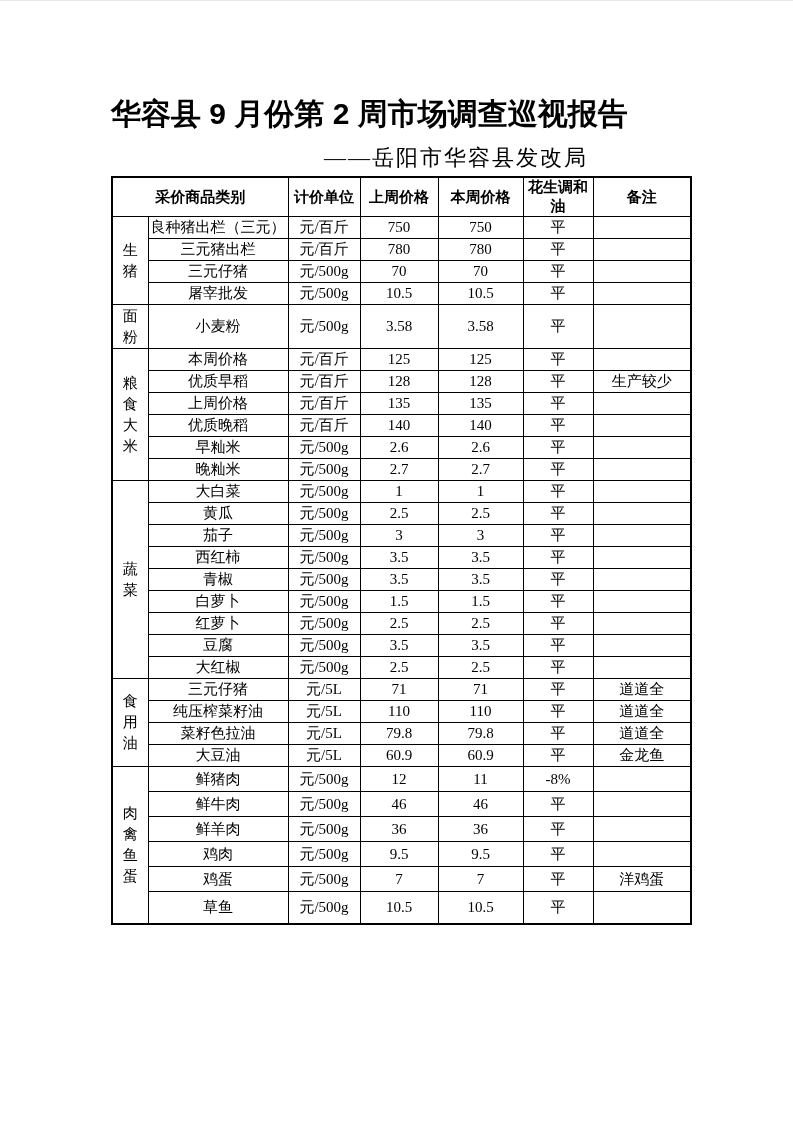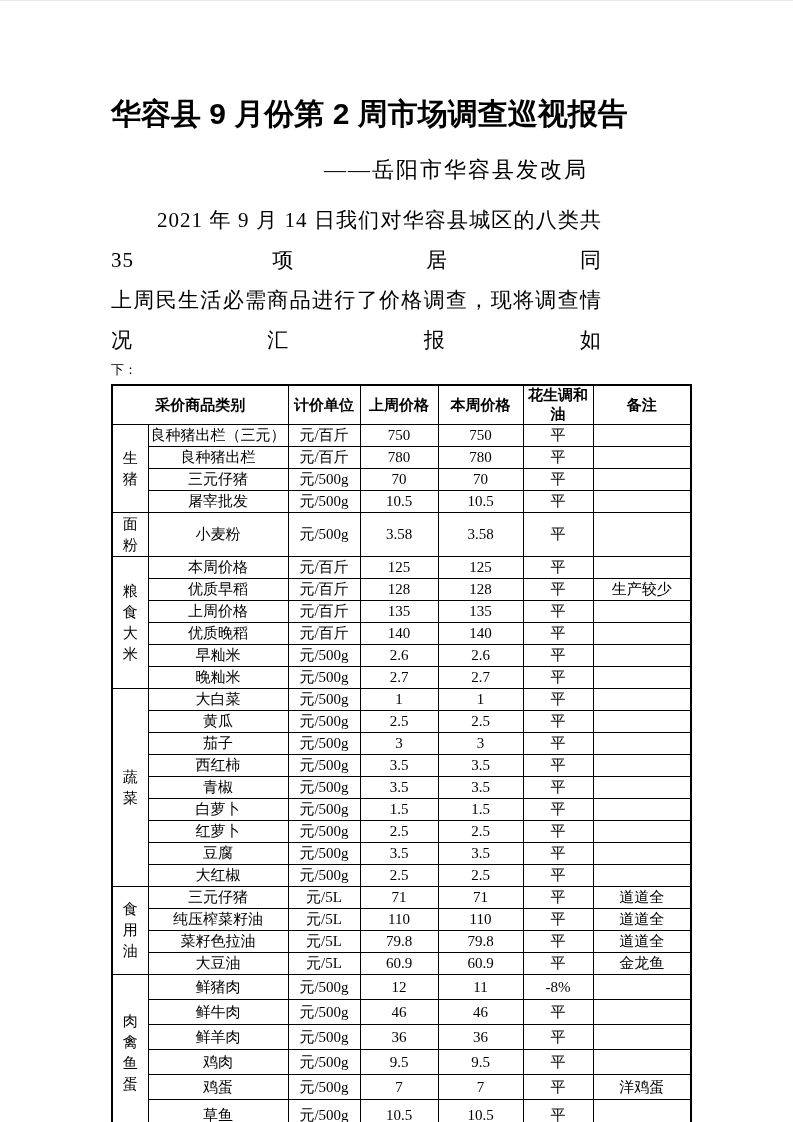--- a/index.html
+++ b/index.html
@@ -22,21 +22,21 @@
     font-weight: bold;
     font-size: 30px;
     line-height: 36px;
     text-align: center;
     letter-spacing: 0px;
     white-space: nowrap;
   }
   .subtitle {
     font-size: 22px;
     line-height: 28px;
-    margin-top: 24px;
+    margin-top: 12px;
     text-align: right;
     padding-right: 14px;
     letter-spacing: 2px;
   }
   .para { margin-top: 16px; }
   .para-line {
     font-size: 21px;
     line-height: 40px;
     text-align: justify;
     text-align-last: justify;
@@ -75,25 +75,20 @@
     line-height: 21px;
     letter-spacing: 0;
   }
 </style>
 </head>
 <body>
 
 <div class="doc">
   <div class="title">华容县 9 月份第 2 周市场调查巡视报告</div>
   <div class="subtitle">——岳阳市华容县发改局</div>
-  <div class="para">
-    <div class="para-line indent">2021 年 9 月 14 日我们对华容县城区的八类共 35 项居同</div>
-    <div class="para-line">上周民生活必需商品进行了价格调查，现将调查情况汇报如</div>
-    <div class="para-tail">下：</div>
-  </div>
 
   <table class="price-table">
     <thead>
       <tr>
         <th colspan="2">采价商品类别</th>
         <th>计价单位</th>
         <th>上周价格</th>
         <th>本周价格</th>
         <th>花生调和油</th>
         <th>备注</th>
@@ -113,21 +108,21 @@
           <td class="cat-cell" rowspan="4">生
 猪</td>
           <td>良种猪出栏（三元）</td>
           <td>元/百斤</td>
           <td>750</td>
           <td>750</td>
           <td>平</td>
           <td></td>
         </tr>
         <tr class="s0">
-          <td>良种猪出栏</td>
+          <td>三元猪出栏</td>
           <td>元/百斤</td>
           <td>780</td>
           <td>780</td>
           <td>平</td>
           <td></td>
         </tr>
         <tr class="s0">
           <td>三元仔猪</td>
           <td>元/500g</td>
           <td>70</td>

